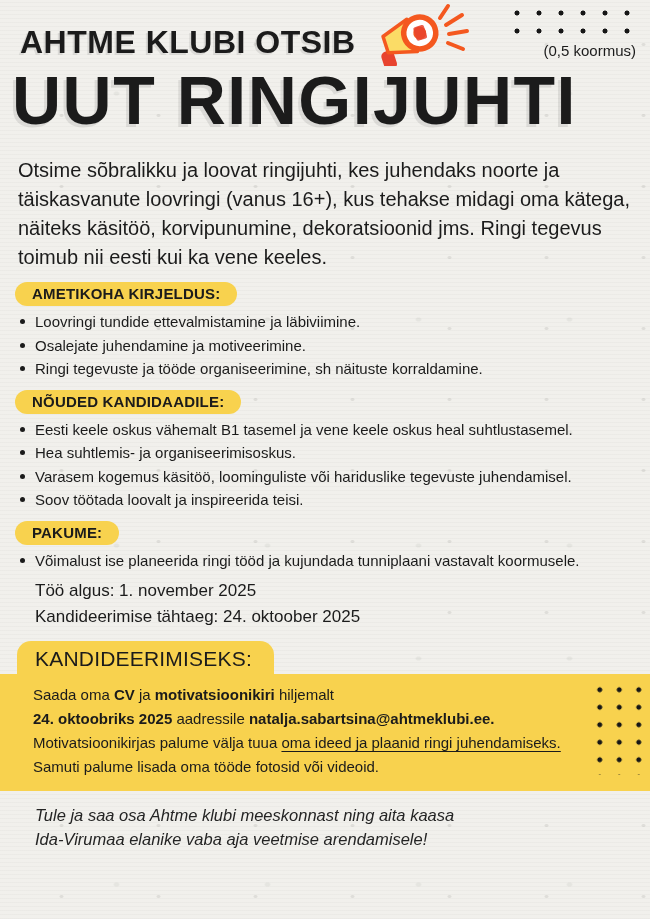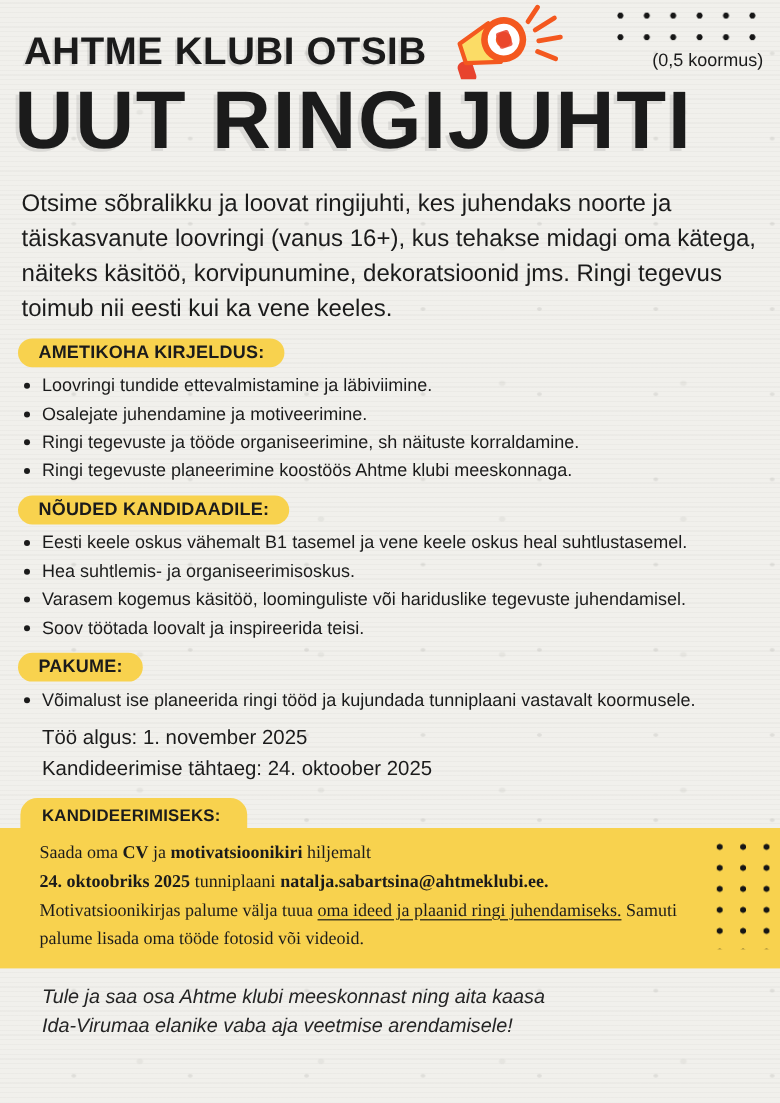--- a/index.html
+++ b/index.html
@@ -68,26 +68,25 @@
   
   .dates{margin:8px 0 0 35px;font-size:17px;line-height:24px;}
   .dates div{margin-bottom:2px;}
   
   .apply{position:relative;margin-top:12px;}
   .apply-tab{
     margin-left:17px;width:fit-content;
     background:#f8d24e;
     border-radius:14px 14px 0 0;
     padding:6px 22px 3px 18px;
-    font-size:14px;font-weight:700;letter-spacing:.2px;
+    font-size:21px;font-weight:400;letter-spacing:.2px;
   }
   .apply-band{
     position:relative;background:#f8d24e;
     padding:9px 38px 12px 33px;
-    font-family:Liberation Serif, serif;
   }
   .apply-band p{margin:0;font-size:15px;line-height:24px;max-width:552px;}
   .apply-band .b{font-weight:800;}
   .apply-band .u{text-decoration:underline;text-underline-offset:3px;}
   .dots-band{
     position:absolute;right:2px;top:7px;width:58px;height:94px;
     background-image:radial-gradient(circle,#161616 2.2px, transparent 2.8px);
     background-size:19.5px 17.5px;background-position:0 0;
   }
   
@@ -124,21 +123,20 @@
   </div>
 
   <p class="intro">Otsime sõbralikku ja loovat ringijuhti, kes juhendaks noorte ja täiskasvanute loovringi (vanus 16+), kus tehakse midagi oma kätega, näiteks käsitöö, korvipunumine, dekoratsioonid jms. Ringi tegevus toimub nii eesti kui ka vene keeles.</p>
 
   <div class="section">
     <div class="pill">AMETIKOHA KIRJELDUS:</div>
     <ul class="bullets">
       <li><span class="dot"></span><span>Loovringi tundide ettevalmistamine ja läbiviimine.</span></li>
       <li><span class="dot"></span><span>Osalejate juhendamine ja motiveerimine.</span></li>
       <li><span class="dot"></span><span>Ringi tegevuste ja tööde organiseerimine, sh näituste korraldamine.</span></li>
-      <li><span class="dot"></span><span>Ringi tegevuste planeerimine koostöös Ahtme klubi meeskonnaga.</span></li>
     </ul>
   </div>
 
   <div class="section">
     <div class="pill">NÕUDED KANDIDAADILE:</div>
     <ul class="bullets">
       <li><span class="dot"></span><span>Eesti keele oskus vähemalt B1 tasemel ja vene keele oskus heal suhtlustasemel.</span></li>
       <li><span class="dot"></span><span>Hea suhtlemis- ja organiseerimisoskus.</span></li>
       <li><span class="dot"></span><span>Varasem kogemus käsitöö, loominguliste või hariduslike tegevuste juhendamisel.</span></li>
       <li><span class="dot"></span><span>Soov töötada loovalt ja inspireerida teisi.</span></li>
@@ -154,21 +152,21 @@
 
   <div class="dates">
     <div>Töö algus: 1. november 2025</div>
     <div>Kandideerimise tähtaeg: 24. oktoober 2025</div>
   </div>
 
   <div class="apply">
     <div class="apply-tab">KANDIDEERIMISEKS:</div>
     <div class="apply-band">
       <p><span>Saada oma </span><span class="b">CV</span><span> ja </span><span class="b">motivatsioonikiri</span><span> hiljemalt</span></p>
-      <p><span class="b">24. oktoobriks 2025</span><span> tunniplaani </span><span class="b">natalja.sabartsina@ahtmeklubi.ee.</span></p>
+      <p><span class="b">24. oktoobriks 2025</span><span> aadressile </span><span class="b">natalja.sabartsina@ahtmeklubi.ee.</span></p>
       <p><span>Motivatsioonikirjas palume välja tuua </span><span class="u">oma ideed ja plaanid ringi juhendamiseks.</span><span> Samuti palume lisada oma tööde fotosid või videoid.</span></p>
       <div class="dots-band"></div>
     </div>
   </div>
 
   <div class="footer">
     <div>Tule ja saa osa Ahtme klubi meeskonnast ning aita kaasa</div>
     <div>Ida-Virumaa elanike vaba aja veetmise arendamisele!</div>
   </div>
 

